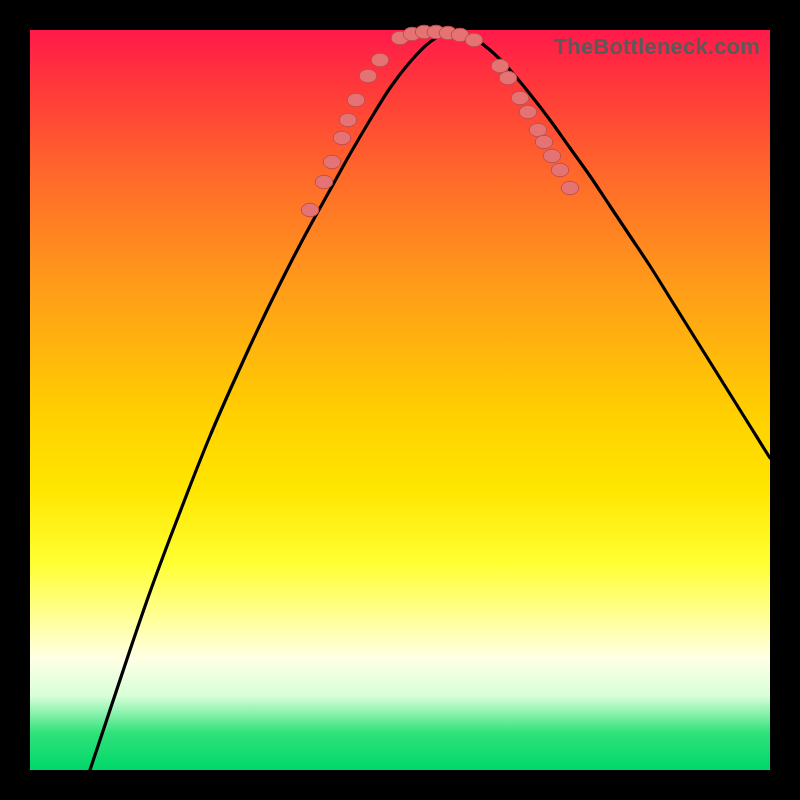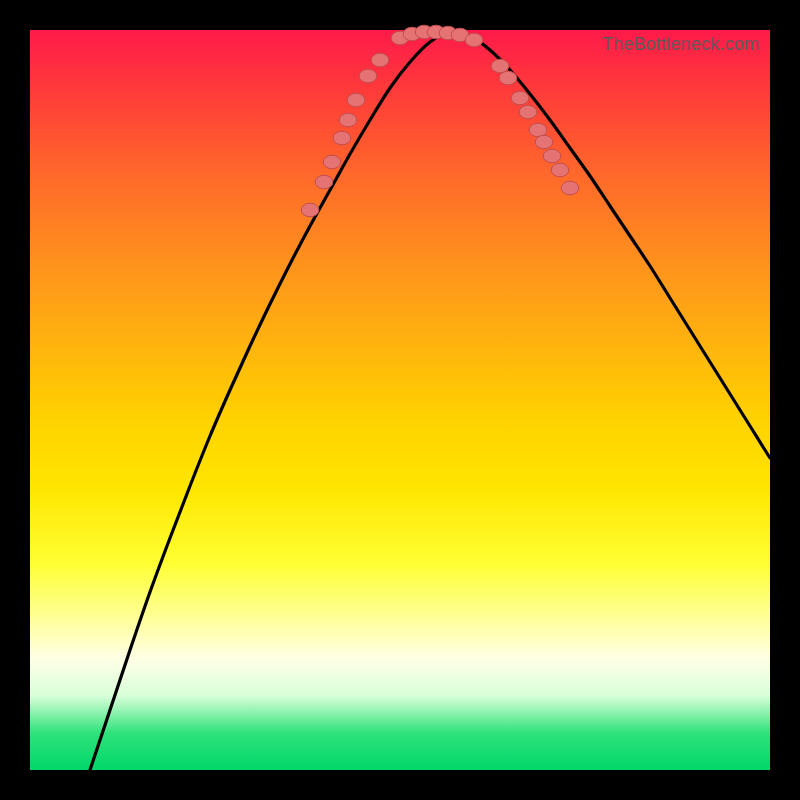--- a/index.html
+++ b/index.html
@@ -36,22 +36,22 @@
       #d8ffd8 90%,
       #2fe27a 95%,
       #00d76a 100%
     );
   }
   .watermark {
     position: absolute;
     top: 4px;
     right: 10px;
     color: #5a5a5a;
-    font-size: 18px;
-    font-weight: 400;
+    font-size: 22px;
+    font-weight: 700;
     letter-spacing: 0.2px;
     user-select: none;
   }
   svg.curve {
     position: absolute;
     left: 0;
     top: 0;
     width: 740px;
     height: 740px;
     overflow: visible;

